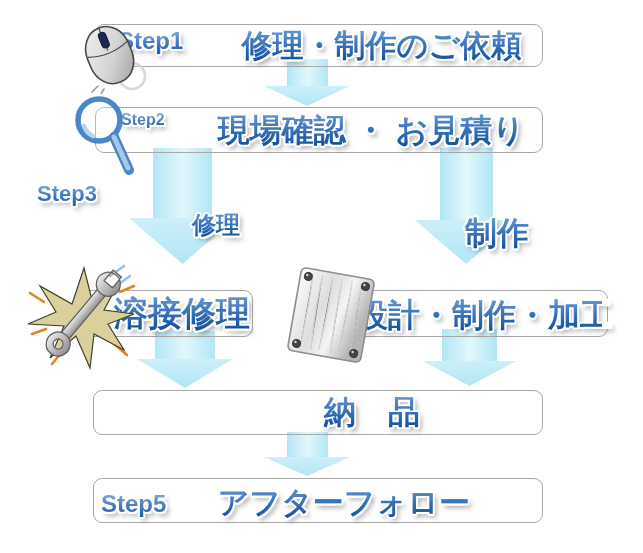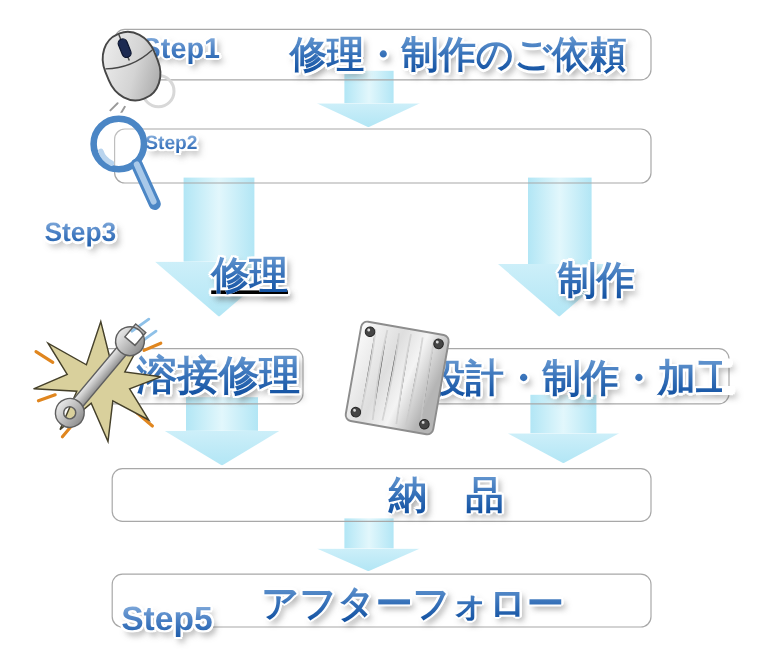--- a/index.html
+++ b/index.html
@@ -98,30 +98,34 @@
     <span class="over">Step1</span>
   </div>
   <div class="gtext steplbl" style="left:121px; top:111px; font-size:16px;">
     <span class="under">Step2</span>
     <span class="over">Step2</span>
   </div>
   <div class="gtext steplbl" style="left:37px; top:181px; font-size:22px;">
     <span class="under">Step3</span>
     <span class="over">Step3</span>
   </div>
-  <div class="gtext steplbl" style="left:101px; top:500px; font-size:28px;text-align:right;">
+  <div class="gtext steplbl" style="left:101px; top:490px; font-size:24px;text-align:right;">
     <span class="under">Step5</span>
     <span class="over">Step5</span>
   </div>
 
   <div class="gtext title ctr" style="left:222px; top:28px; width:300px; font-size:31px;">
     <span class="under">修理・制作のご依頼</span>
     <span class="over">修理・制作のご依頼</span>
   </div>
-  <div class="gtext title ctr" style="left:160px; top:211px; width:80px; font-size:32px;text-decoration:underline;">
+  <div class="gtext title ctr" style="left:205px; top:112px; width:320px; font-size:32px;">
+    <span class="under">現場確認 ・ お見積り</span>
+    <span class="over">現場確認 ・ お見積り</span>
+  </div>
+  <div class="gtext title ctr" style="left:160px; top:211px; width:80px; font-size:24px;">
     <span class="under">修理</span>
     <span class="over">修理</span>
   </div>
   <div class="gtext title ctr" style="left:449px; top:215px; width:80px; font-size:32px;">
     <span class="under">制作</span>
     <span class="over">制作</span>
   </div>
   <div class="gtext title ctr" style="left:108px; top:294px; width:142px; font-size:34px;">
     <span class="under">溶接修理</span>
     <span class="over">溶接修理</span>

